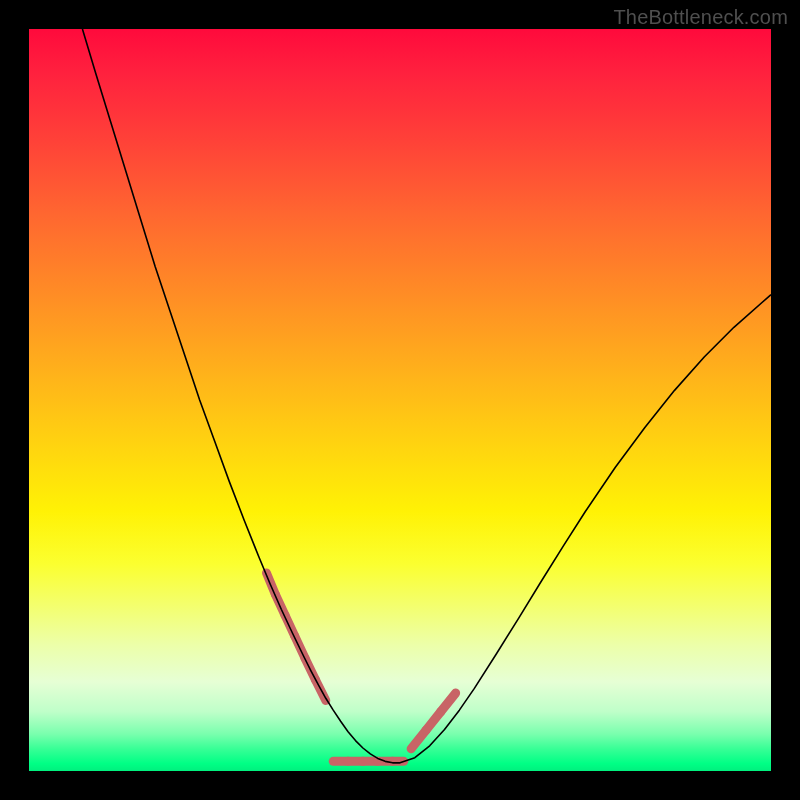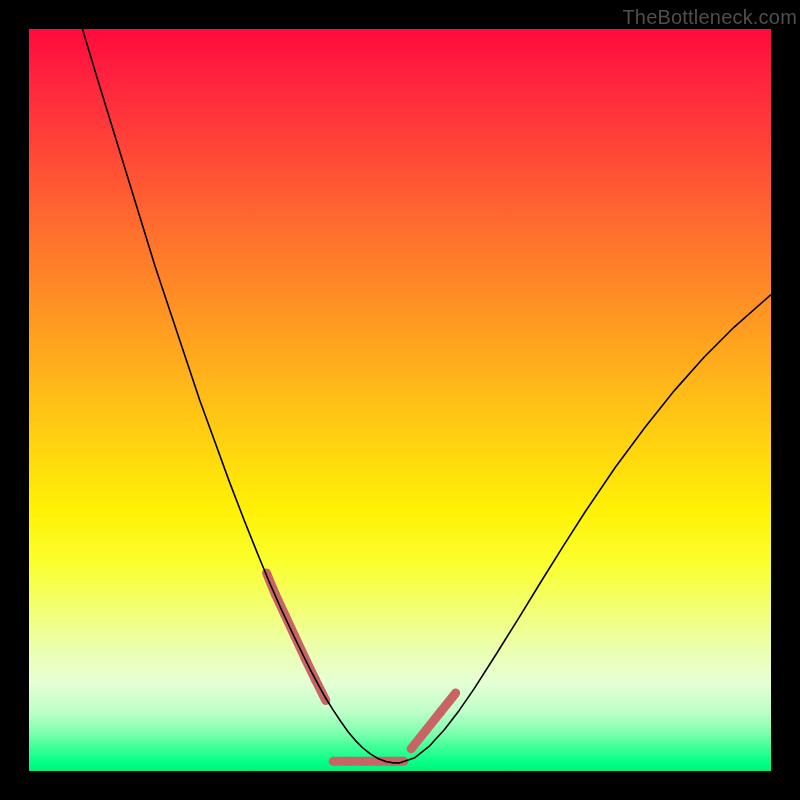--- a/index.html
+++ b/index.html
@@ -42,21 +42,21 @@
       #e6ffd5 88%,
       #bfffc9 92%,
       #7affae 95%,
       #38ff96 97%,
       #00ff85 99%,
       #00f07e 100%);
   }
   .watermark {
     position: absolute;
     top: 6px;
-    right: 3px;
+    right: 12px;
     color: #4f4f4f;
     font-size: 20px;
     letter-spacing: 0.2px;
     font-weight: 500;
     user-select: none;
     text-align: right;
   }
   .curve-layer {
     position: absolute;
     inset: 0;

